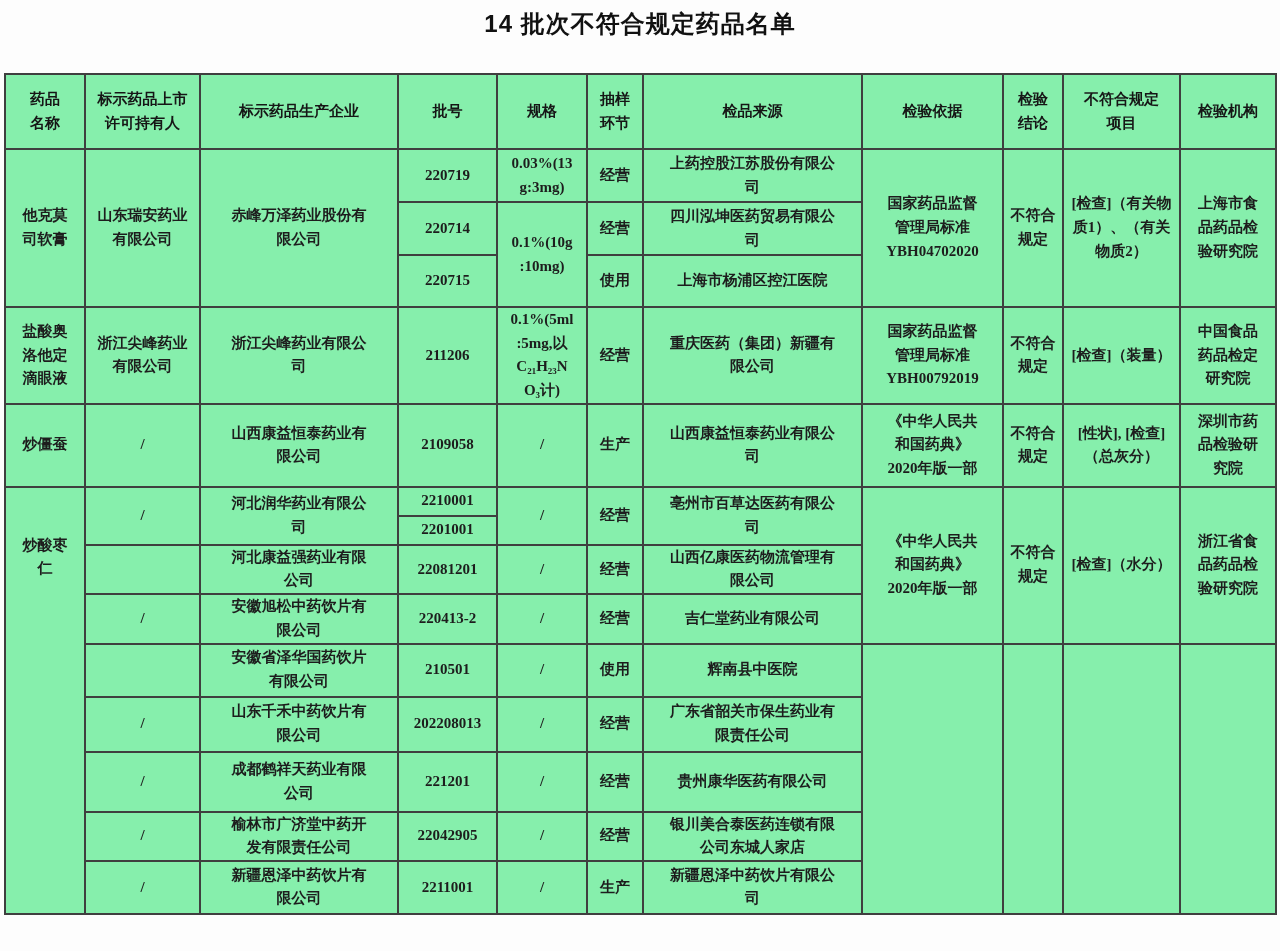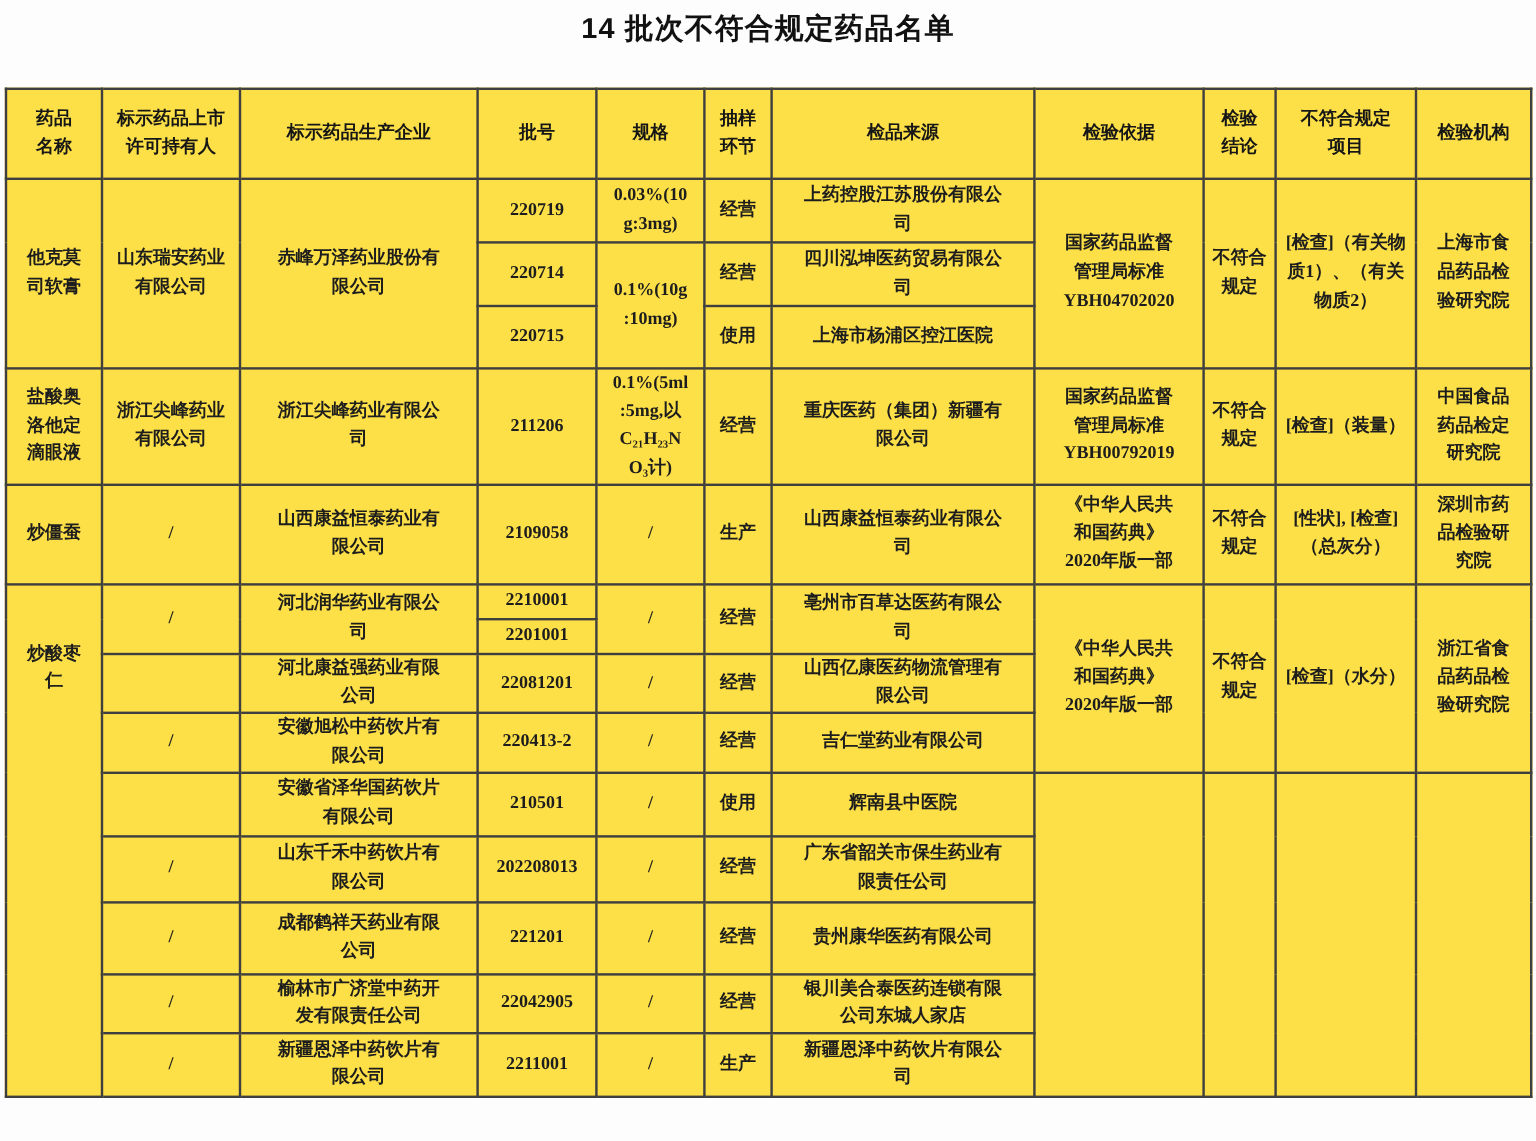--- a/index.html
+++ b/index.html
@@ -4,21 +4,21 @@
 <style>
   html,body{margin:0;padding:0;background:#fdfdfd;width:1280px;height:951px;overflow:hidden;}
   body{font-family:"Liberation Serif","DejaVu Serif",serif;color:#1d1d1d;}
   .page-title{
     font-family:"Liberation Sans","DejaVu Sans",sans-serif;
     font-weight:700;font-size:24px;text-align:center;
     margin:8px 0 0 0;padding:0;letter-spacing:1px;color:#111;
   }
   table.report{
     border-collapse:collapse;table-layout:fixed;
-    width:1271px;margin:33px 0 0 4px;background:#fde047;
+    width:1271px;margin:33px 0 0 4px;background:#86efac;
   }
   td,th{
     border:2px solid #3f3f3f;
     text-align:center;vertical-align:middle;
     font-size:15px;line-height:1.58;font-weight:600;
     white-space:pre-line;overflow:hidden;padding:0 6px;
     font-family:"Liberation Serif","DejaVu Serif",serif;
   }
   th{font-weight:700;color:#161616;}
   .c-drug{padding:0 13px;}
@@ -72,21 +72,21 @@
     <th>不符合规定
 项目</th>
     <th>检验机构</th>
   </tr>
 
   <tr style="height:53px">
     <td class="c-drug" rowspan="3">他克莫司软膏</td>
     <td class="c-holder" rowspan="3">山东瑞安药业有限公司</td>
     <td class="c-manu" rowspan="3">赤峰万泽药业股份有限公司</td>
     <td class="c-batch">220719</td>
-    <td class="c-spec">0.03%(10
+    <td class="c-spec">0.03%(13
 g:3mg)</td>
     <td class="c-link">经营</td>
     <td class="c-src">上药控股江苏股份有限公司</td>
     <td class="c-basis" rowspan="3">国家药品监督
 管理局标准
 YBH04702020</td>
     <td class="c-concl" rowspan="3">不符合规定</td>
     <td class="c-items" rowspan="3">[检查]（有关物质1）、（有关物质2）</td>
     <td class="c-agency" rowspan="3">上海市食品药品检验研究院</td>
   </tr>

